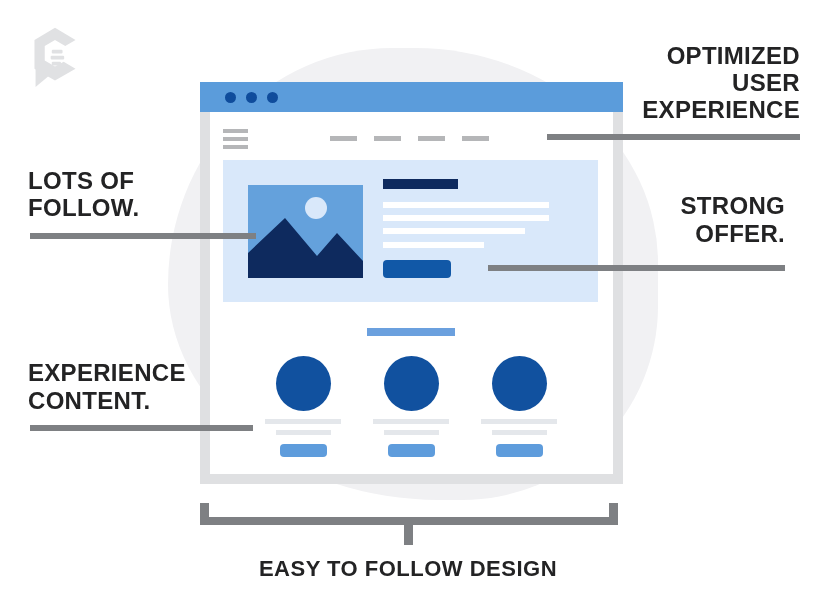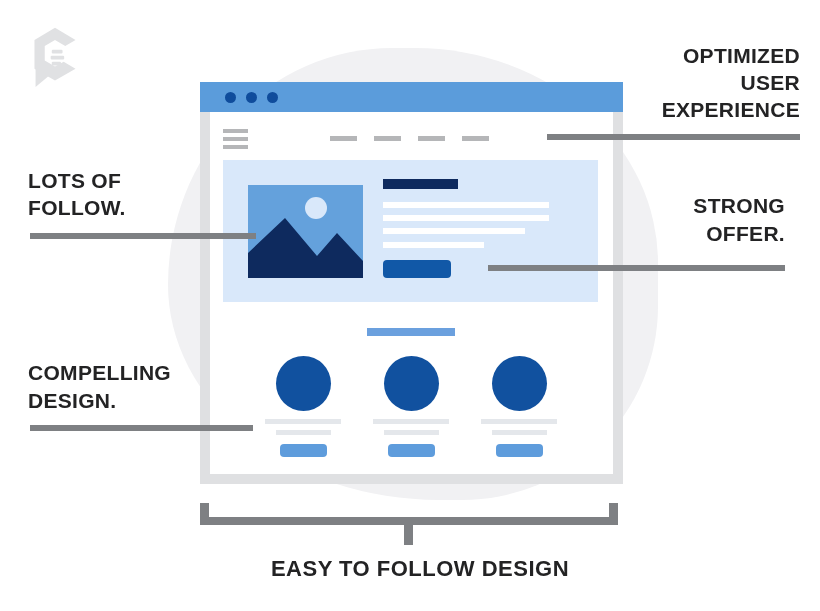--- a/index.html
+++ b/index.html
@@ -38,27 +38,27 @@
   .section-bar{position:absolute;left:157px;top:216px;width:88px;height:8px;background:#6BA0DE;}
   .card{position:absolute;top:244px;width:76px;display:flex;flex-direction:column;align-items:center;}
   .card.c1{left:55px;} .card.c2{left:163px;} .card.c3{left:271px;}
   .card .circle{width:55px;height:55px;border-radius:50%;background:#11519F;}
   .card .tline{height:5px;background:#E4E7EB;}
   .card .wide{width:76px;margin-top:8px;}
   .card .narrow{width:55px;margin-top:6px;}
   .card .sbtn{width:47px;height:13px;background:#5E9CDC;border-radius:4px;margin-top:9px;}
 
   
-  .label{position:absolute;color:#232324;font-weight:bold;font-size:21px;line-height:27px;
+  .label{position:absolute;color:#232324;font-weight:bold;font-size:24px;line-height:27px;
          letter-spacing:0.3px;}
   .lbl-optimized{right:20px;top:42px;width:160px;text-align:right;}
   .lbl-visuals{left:28px;top:167px;width:130px;text-align:left;}
   .lbl-offer{right:35px;top:192px;width:110px;text-align:right;line-height:28px;}
   .lbl-content{left:28px;top:359px;width:165px;line-height:28px;}
-  .lbl-design{left:170px;top:555px;width:500px;text-align:center;font-size:22px;letter-spacing:0.5px;}
+  .lbl-design{left:158px;top:555px;width:500px;text-align:center;font-size:22px;letter-spacing:0.5px;}
 
   
   .cline{position:absolute;height:6px;background:#7E8083;z-index:6;}
   .ln-optimized{left:547px;top:134px;width:253px;}
   .ln-visuals{left:30px;top:233px;width:226px;}
   .ln-offer{left:488px;top:265px;width:297px;}
   .ln-content{left:30px;top:425px;width:223px;}
 
   
   .bracket-piece{position:absolute;background:#7E8083;}
@@ -141,21 +141,21 @@
         <div class="tline narrow"></div>
         <div class="sbtn"></div>
       </div>
 
     </div>
   </div>
 
   <div class="label lbl-optimized z5">OPTIMIZED USER EXPERIENCE</div>
   <div class="label lbl-visuals z5">LOTS OF FOLLOW.</div>
   <div class="label lbl-offer z5">STRONG OFFER.</div>
-  <div class="label lbl-content z5">COMPELLING DESIGN.</div>
+  <div class="label lbl-content z5">EXPERIENCE CONTENT.</div>
 
   <div class="cline ln-optimized"></div>
   <div class="cline ln-visuals"></div>
   <div class="cline ln-offer"></div>
   <div class="cline ln-content"></div>
 
   <div class="bracket-piece br-bar"></div>
   <div class="bracket-piece br-left"></div>
   <div class="bracket-piece br-right"></div>
   <div class="bracket-piece br-center"></div>

